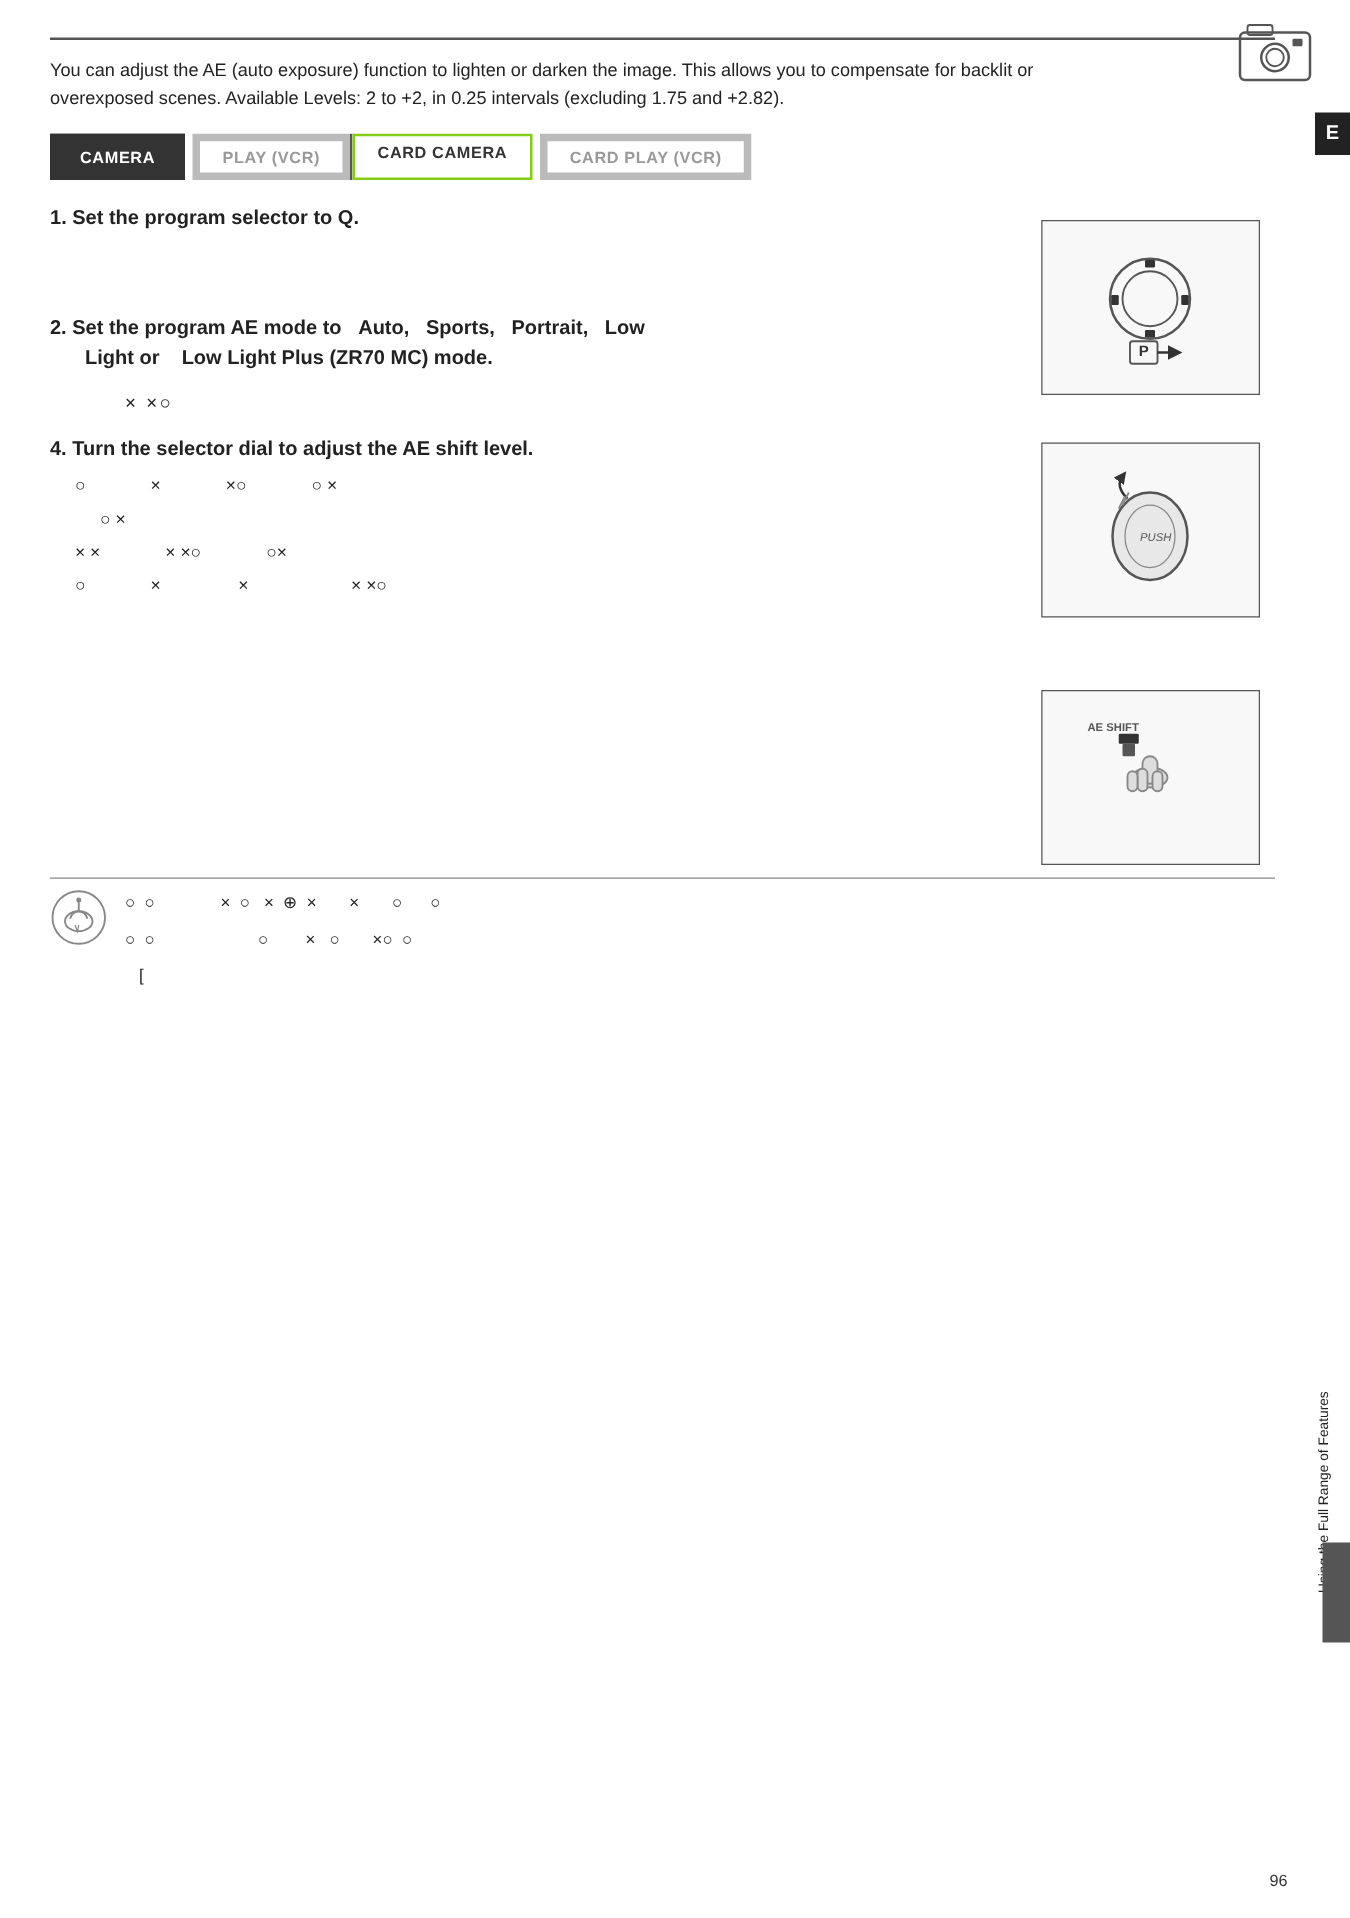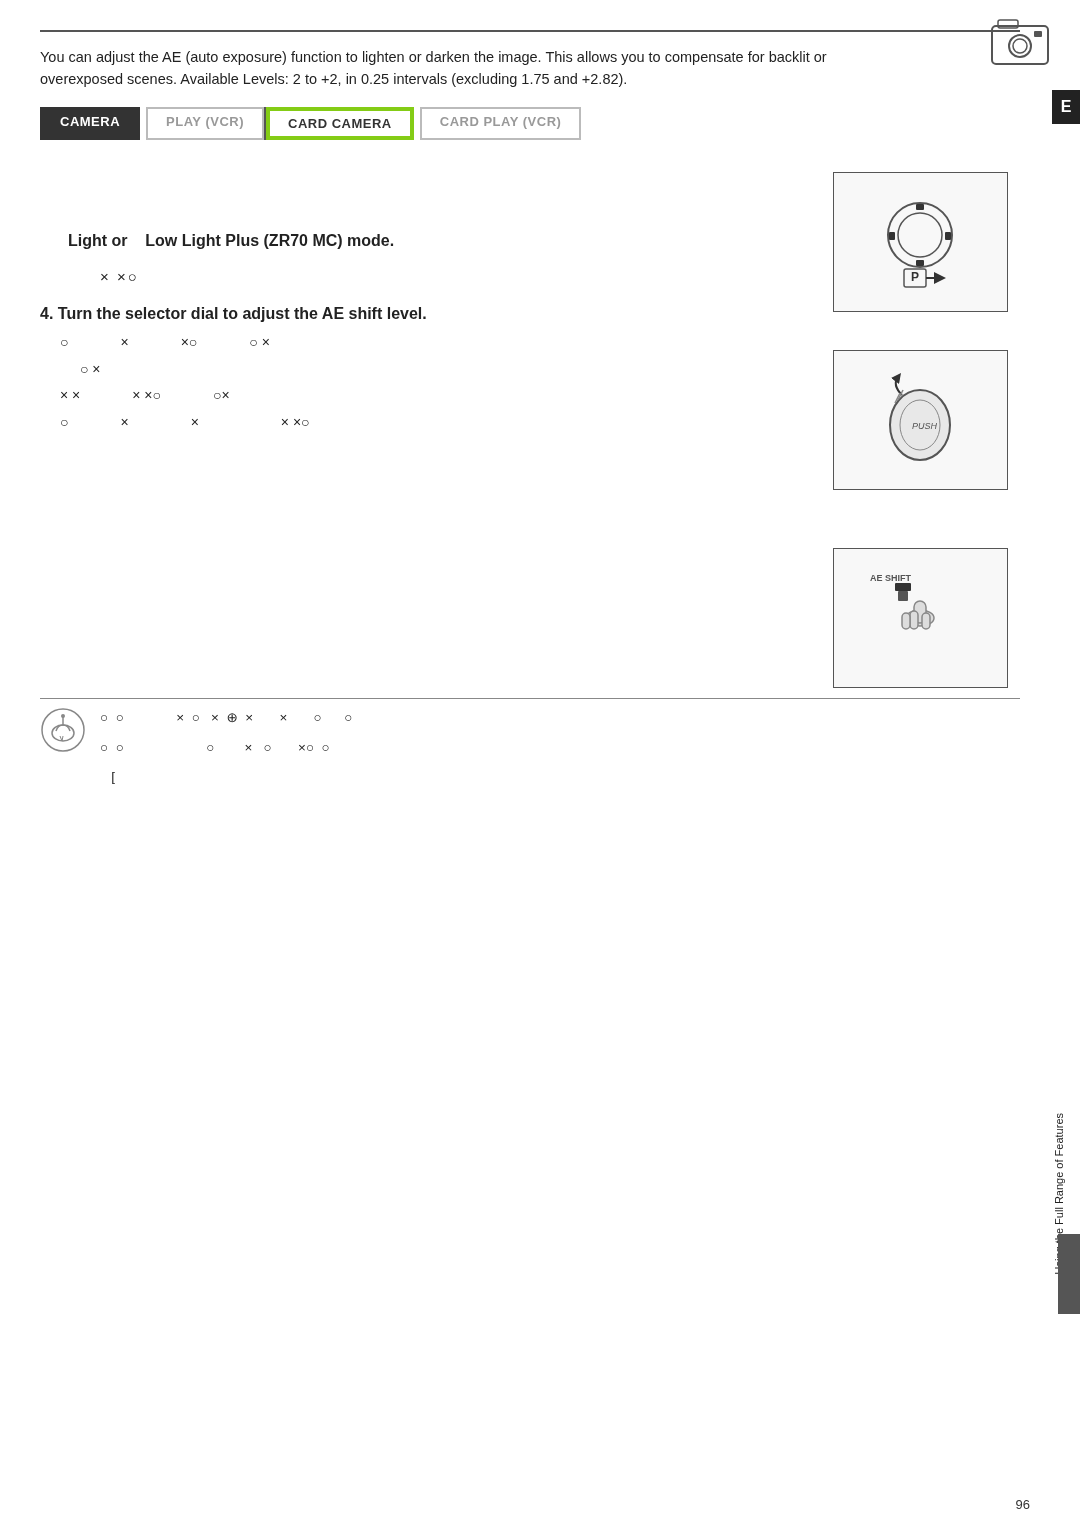--- a/index.html
+++ b/index.html
@@ -89,38 +89,38 @@
     .mode-tabs {
       display: flex;
       align-items: stretch;
       margin-bottom: 22px;
       gap: 0;
     }
     .mode-tab {
       padding: 5px 18px;
       font-size: 13px;
       font-weight: bold;
-      border: 2px solid #c4b5fd;
+      border: 6px solid #c4b5fd;
       letter-spacing: 0.5px;
       text-transform: uppercase;
     }
     .mode-tab.active {
       background: #333;
       color: #fff;
       border-color: #333;
     }
     .mode-tab.inactive {
       background: #fff;
       color: #999;
       border-color: #bbb;
     }
     .mode-tab.active-outline {
       background: #fff;
       color: #333;
-      border: 4px solid #84cc16;
+      border: 2px solid #84cc16;
     }
     .tab-separator {
       width: 2px;
       background: #555;
       align-self: stretch;
     }
 
     
     .steps-area {
       display: flex;
@@ -261,22 +261,30 @@
     </div>
     <div style="width:6px;"></div>
     <div class="mode-tab inactive">
       <span>CARD PLAY (VCR)</span>
     </div>
   </div>
 
   <div class="steps-area">
     <div class="steps-left">
 
+      <div class="step">
+        <div class="step-title">
+          <span>1</span>. <span>Set the program selector to Q.</span>
+        </div>
+      </div>
 
       <div class="step" style="margin-top:70px;">
+        <div class="step-title">
+          2. Set the program AE mode to &nbsp;&nbsp;Auto,&nbsp;&nbsp;&nbsp;Sports,&nbsp;&nbsp;&nbsp;<strong>Portrait,&nbsp;&nbsp;&nbsp;Low</strong>
+        </div>
         <div class="step-subtitle">
           Light or &nbsp;&nbsp;&nbsp;Low Light Plus (ZR70 MC) mode.
         </div>
       </div>
 
       <div class="step">
         <div class="symbol-line">× ×○</div>
       </div>
 
       <div class="step" style="margin-top:20px;">

